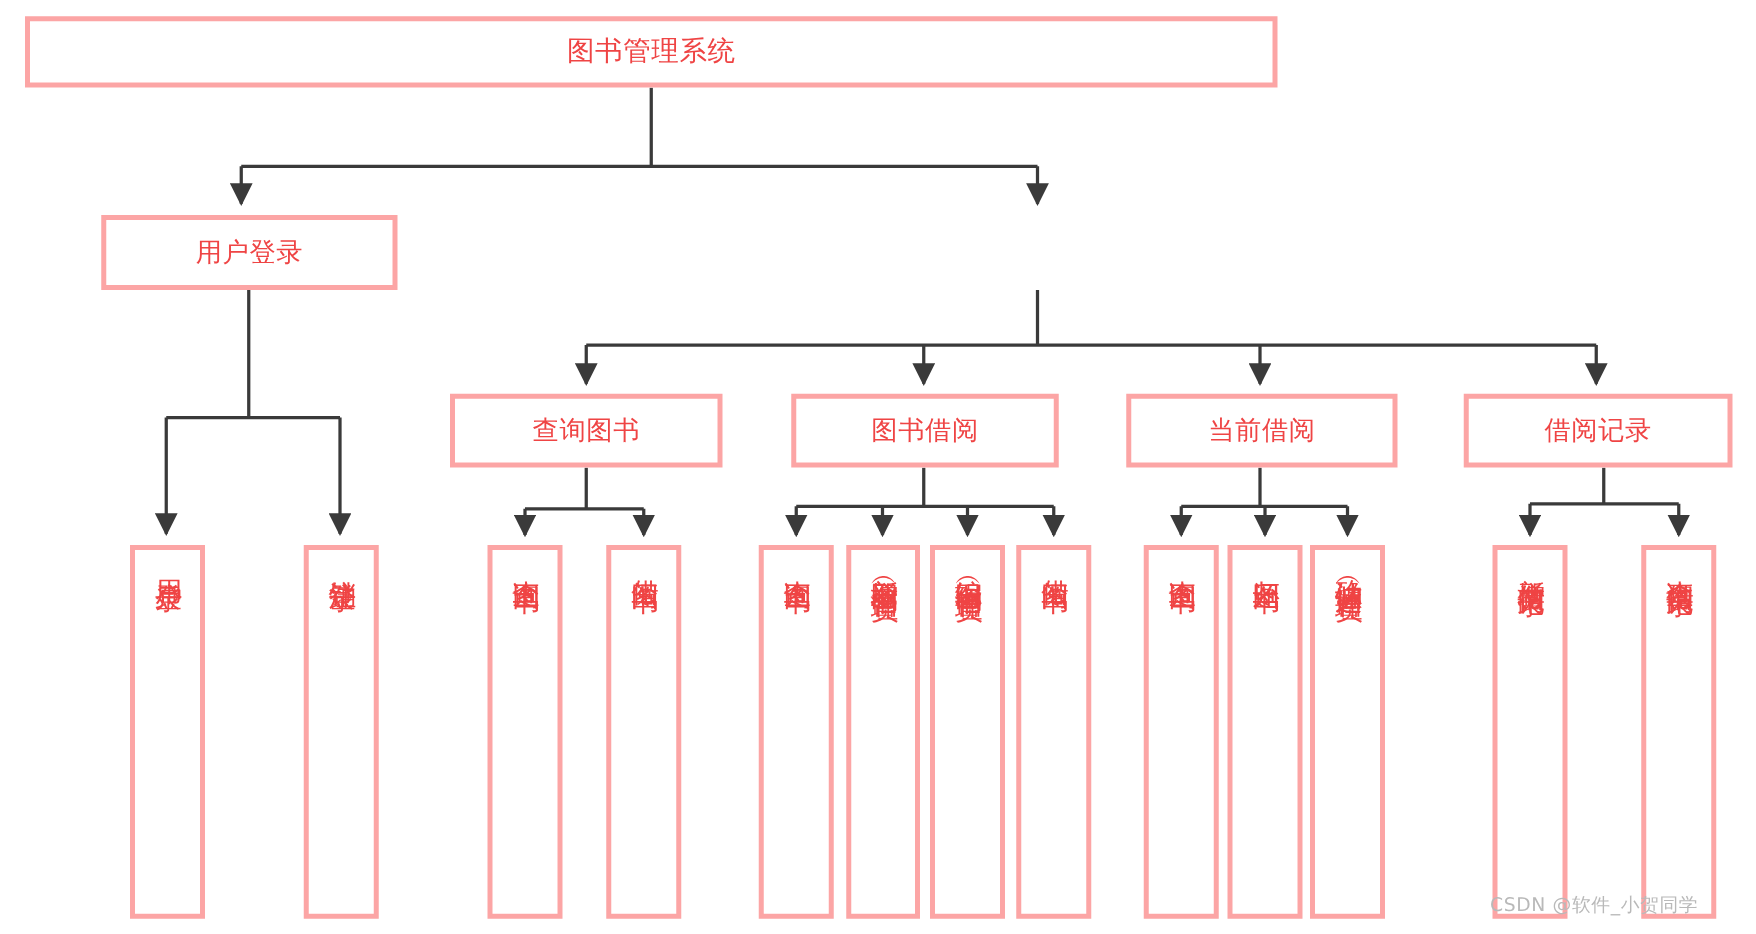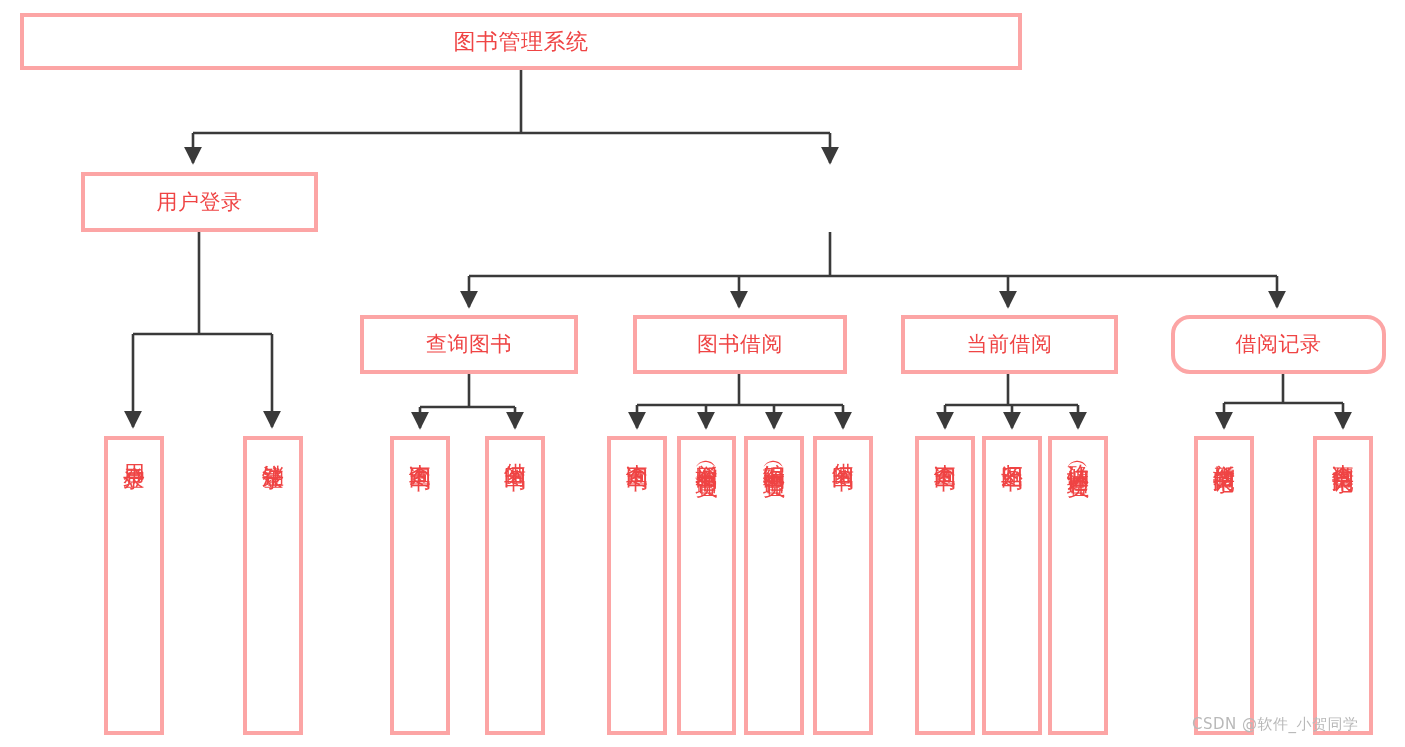--- a/index.html
+++ b/index.html
@@ -136,21 +136,21 @@
 
   <div class="node horizontal" style="left:360px; top:315px; width:218px; height:59px;">
     <span class="label">查询图书</span>
   </div>
   <div class="node horizontal" style="left:901px; top:315px; width:217px; height:59px;">
     <span class="label">当前借阅</span>
   </div>
   <div class="node horizontal" style="left:633px; top:315px; width:214px; height:59px;">
     <span class="label">图书借阅</span>
   </div>
-  <div class="node horizontal" style="left:1171px; top:315px; width:215px; height:59px;border-radius:19px;">
+  <div class="node horizontal" style="left:1171px; top:315px; width:215px; height:59px;">
     <span class="label">借阅记录</span>
   </div>
 
   <div class="node vertical" style="left:104px; top:436px; width:60px; height:299px;">
     <span class="label">用户登录</span>
   </div>
   <div class="node vertical" style="left:243px; top:436px; width:60px; height:299px;">
     <span class="label">注销登录</span>
   </div>
 

